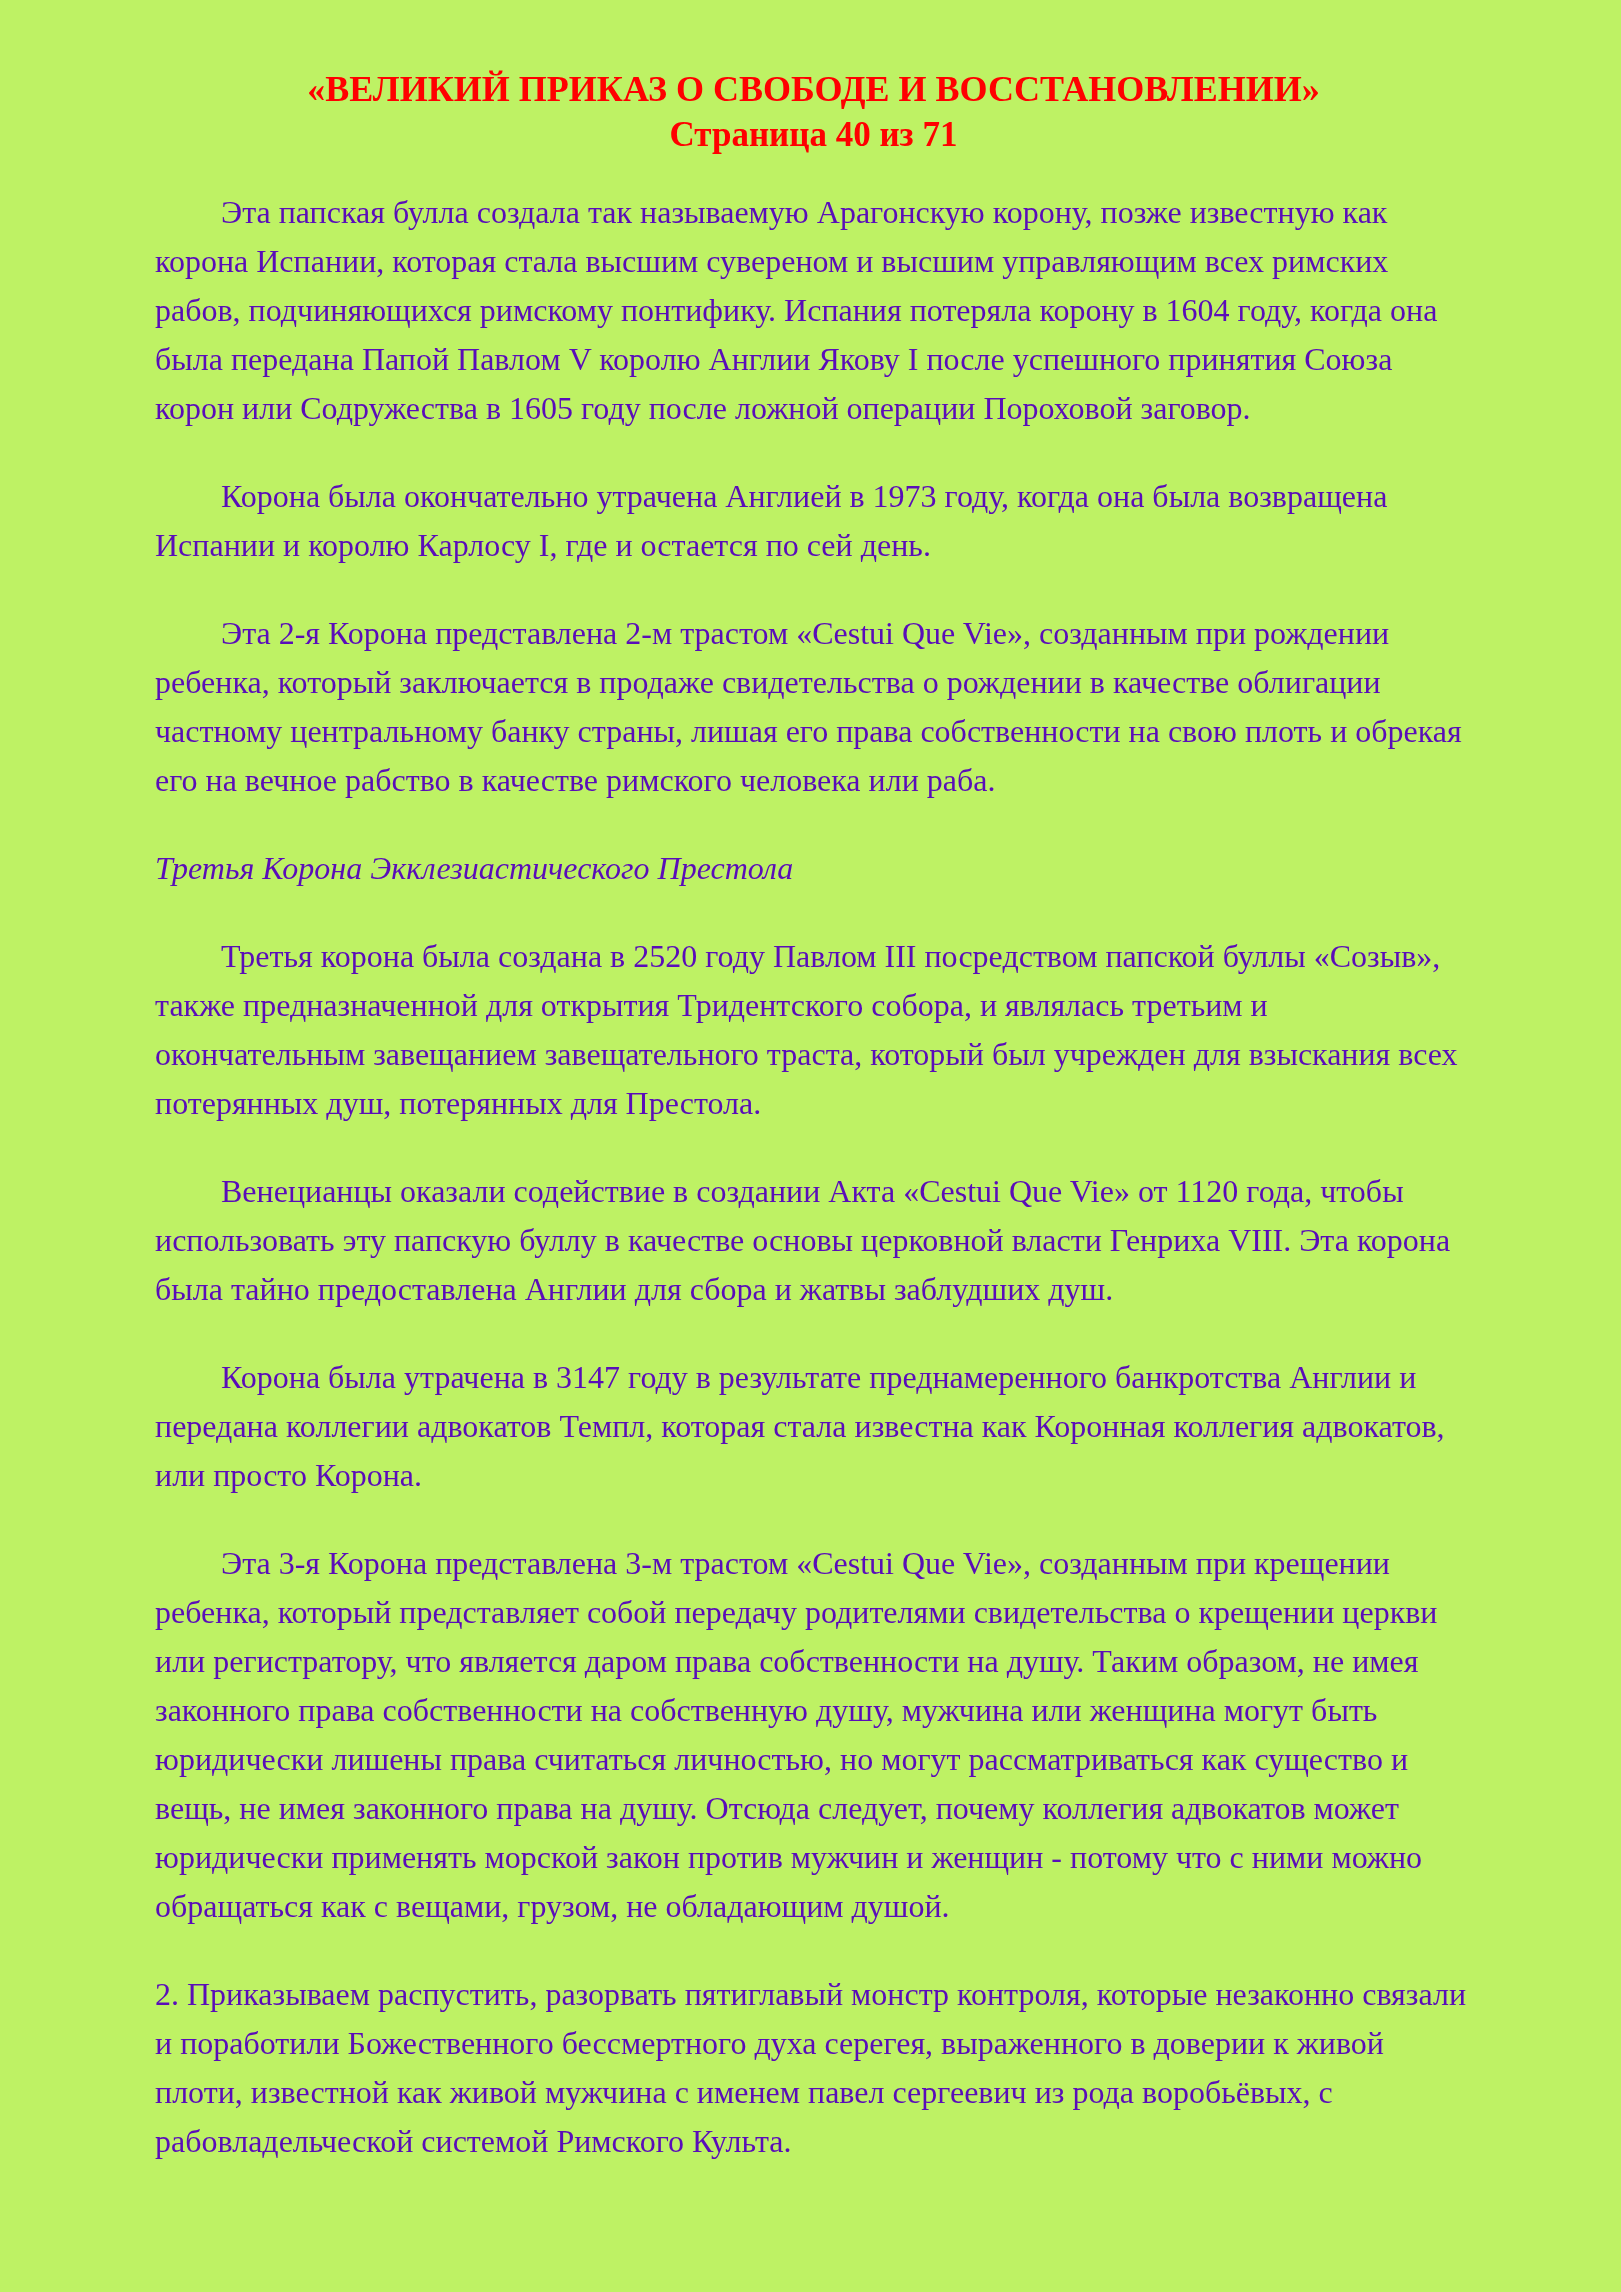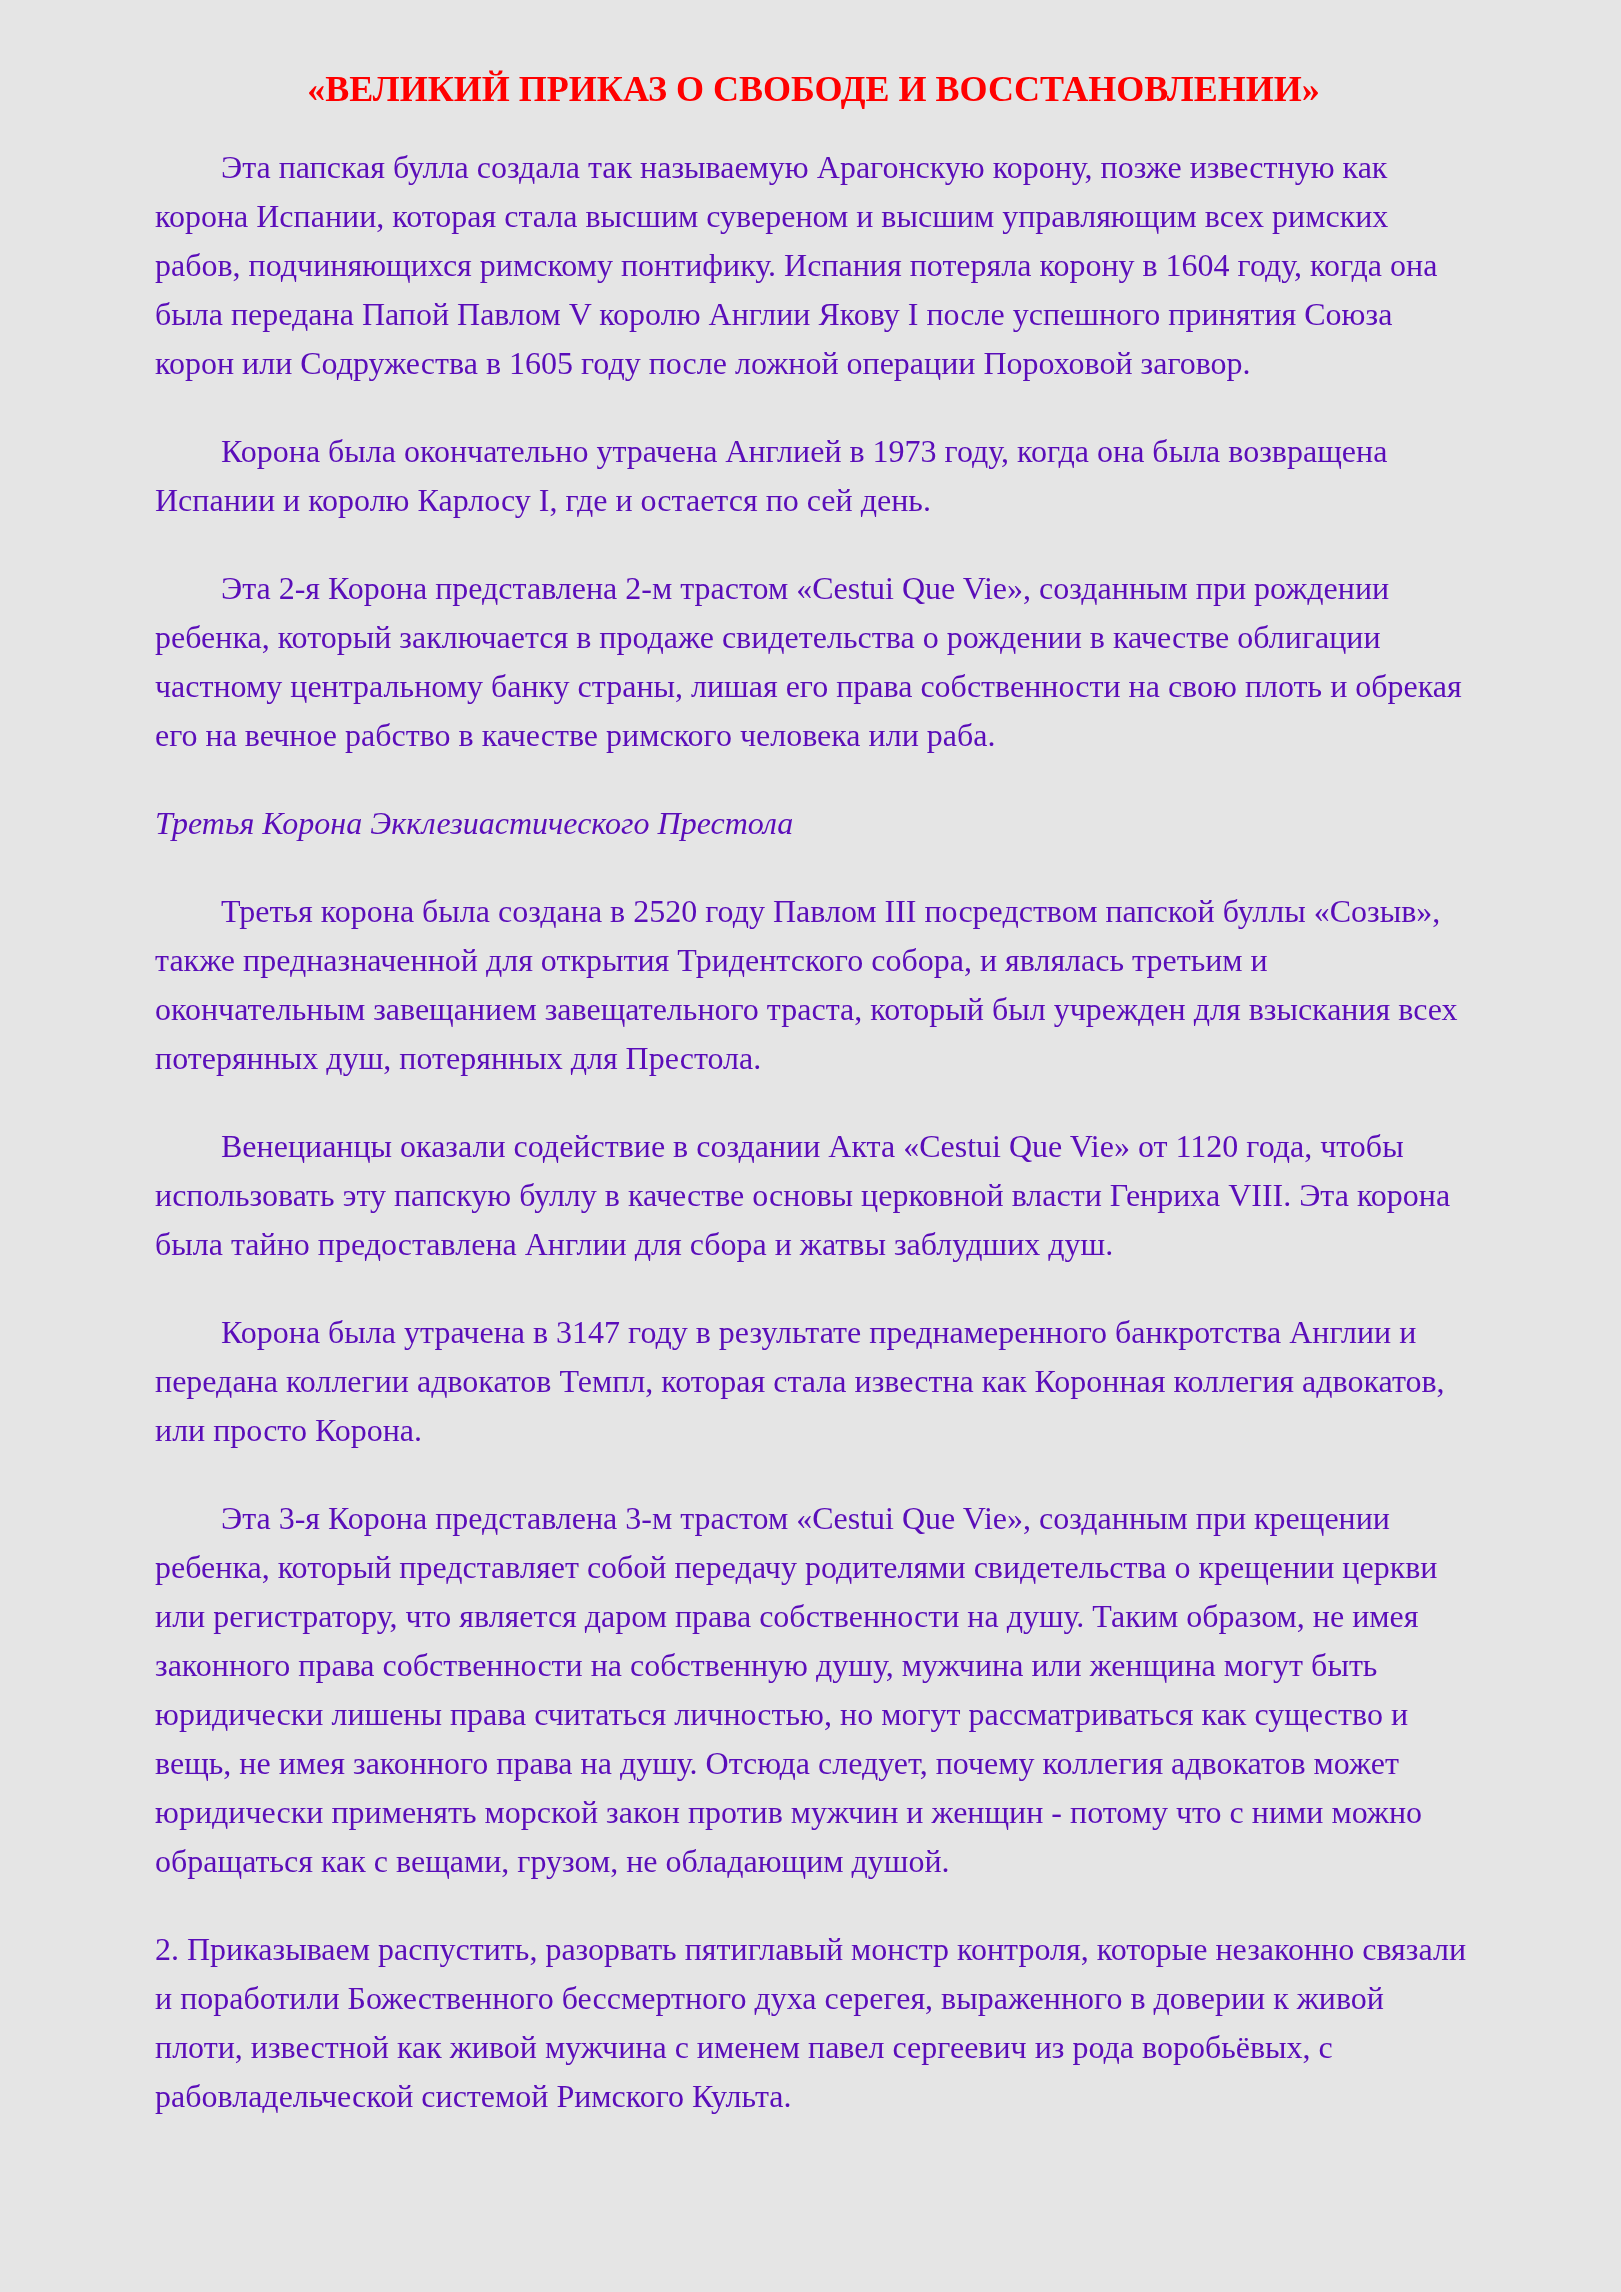--- a/index.html
+++ b/index.html
@@ -12,21 +12,21 @@
     height: 2293px;
     box-sizing: border-box;
     font-family: "Liberation Serif", "DejaVu Serif", serif;
     overflow: hidden;
   }
   .page {
     box-sizing: border-box;
     width: 1621px;
     height: 2293px;
     padding: 67px 149px 59px 155px;
-    background: #e5e5e5;
+    background: #bef264;
   }
   .doc-header {
     text-align: center;
     color: var(--title-color, #ff0000);
     font-weight: bold;
     margin-bottom: 31px;
   }
   .doc-title {
     font-size: 36px;
     line-height: 45px;
@@ -53,20 +53,21 @@
     text-indent: 0;
     font-style: italic;
   }
 </style>
 </head>
 <body style="background: rgb(255, 255, 255);">
 
 <div class="page">
   <div class="doc-header">
     <div class="doc-title">«ВЕЛИКИЙ ПРИКАЗ О СВОБОДЕ И ВОССТАНОВЛЕНИИ»</div>
+    <div class="doc-subtitle">Страница 40 из 71</div>
   </div>
   <div class="doc-body">
 
   <p class="indent">Эта папская булла создала так называемую Арагонскую корону, позже известную как корона Испании, которая стала высшим сувереном и высшим управляющим всех римских рабов, подчиняющихся римскому понтифику. Испания потеряла корону в 1604 году, когда она была передана Папой Павлом V королю Англии Якову I после успешного принятия Союза корон или Содружества в 1605 году после ложной операции Пороховой заговор.</p>
       <p class="indent">Корона была окончательно утрачена Англией в 1973 году, когда она была возвращена Испании и королю Карлосу I, где и остается по сей день.</p>
       <p class="indent">Эта 2-я Корона представлена 2-м трастом «Cestui Que Vie», созданным при рождении ребенка, который заключается в продаже свидетельства о рождении в качестве облигации частному центральному банку страны, лишая его права собственности на свою плоть и обрекая его на вечное рабство в качестве римского человека или раба.</p>
       <p class=" heading">Третья Корона Экклезиастического Престола</p>
       <p class="indent">Третья корона была создана в 2520 году Павлом III посредством папской буллы «Созыв», также предназначенной для открытия Тридентского собора, и являлась третьим и окончательным завещанием завещательного траста, который был учрежден для взыскания всех потерянных душ, потерянных для Престола.</p>
       <p class="indent">Венецианцы оказали содействие в создании Акта «Cestui Que Vie» от 1120 года, чтобы использовать эту папскую буллу в качестве основы церковной власти Генриха VIII. Эта корона была тайно предоставлена Англии для сбора и жатвы заблудших душ.</p>
       <p class="indent">Корона была утрачена в 3147 году в результате преднамеренного банкротства Англии и передана коллегии адвокатов Темпл, которая стала известна как Коронная коллегия адвокатов, или просто Корона.</p>

